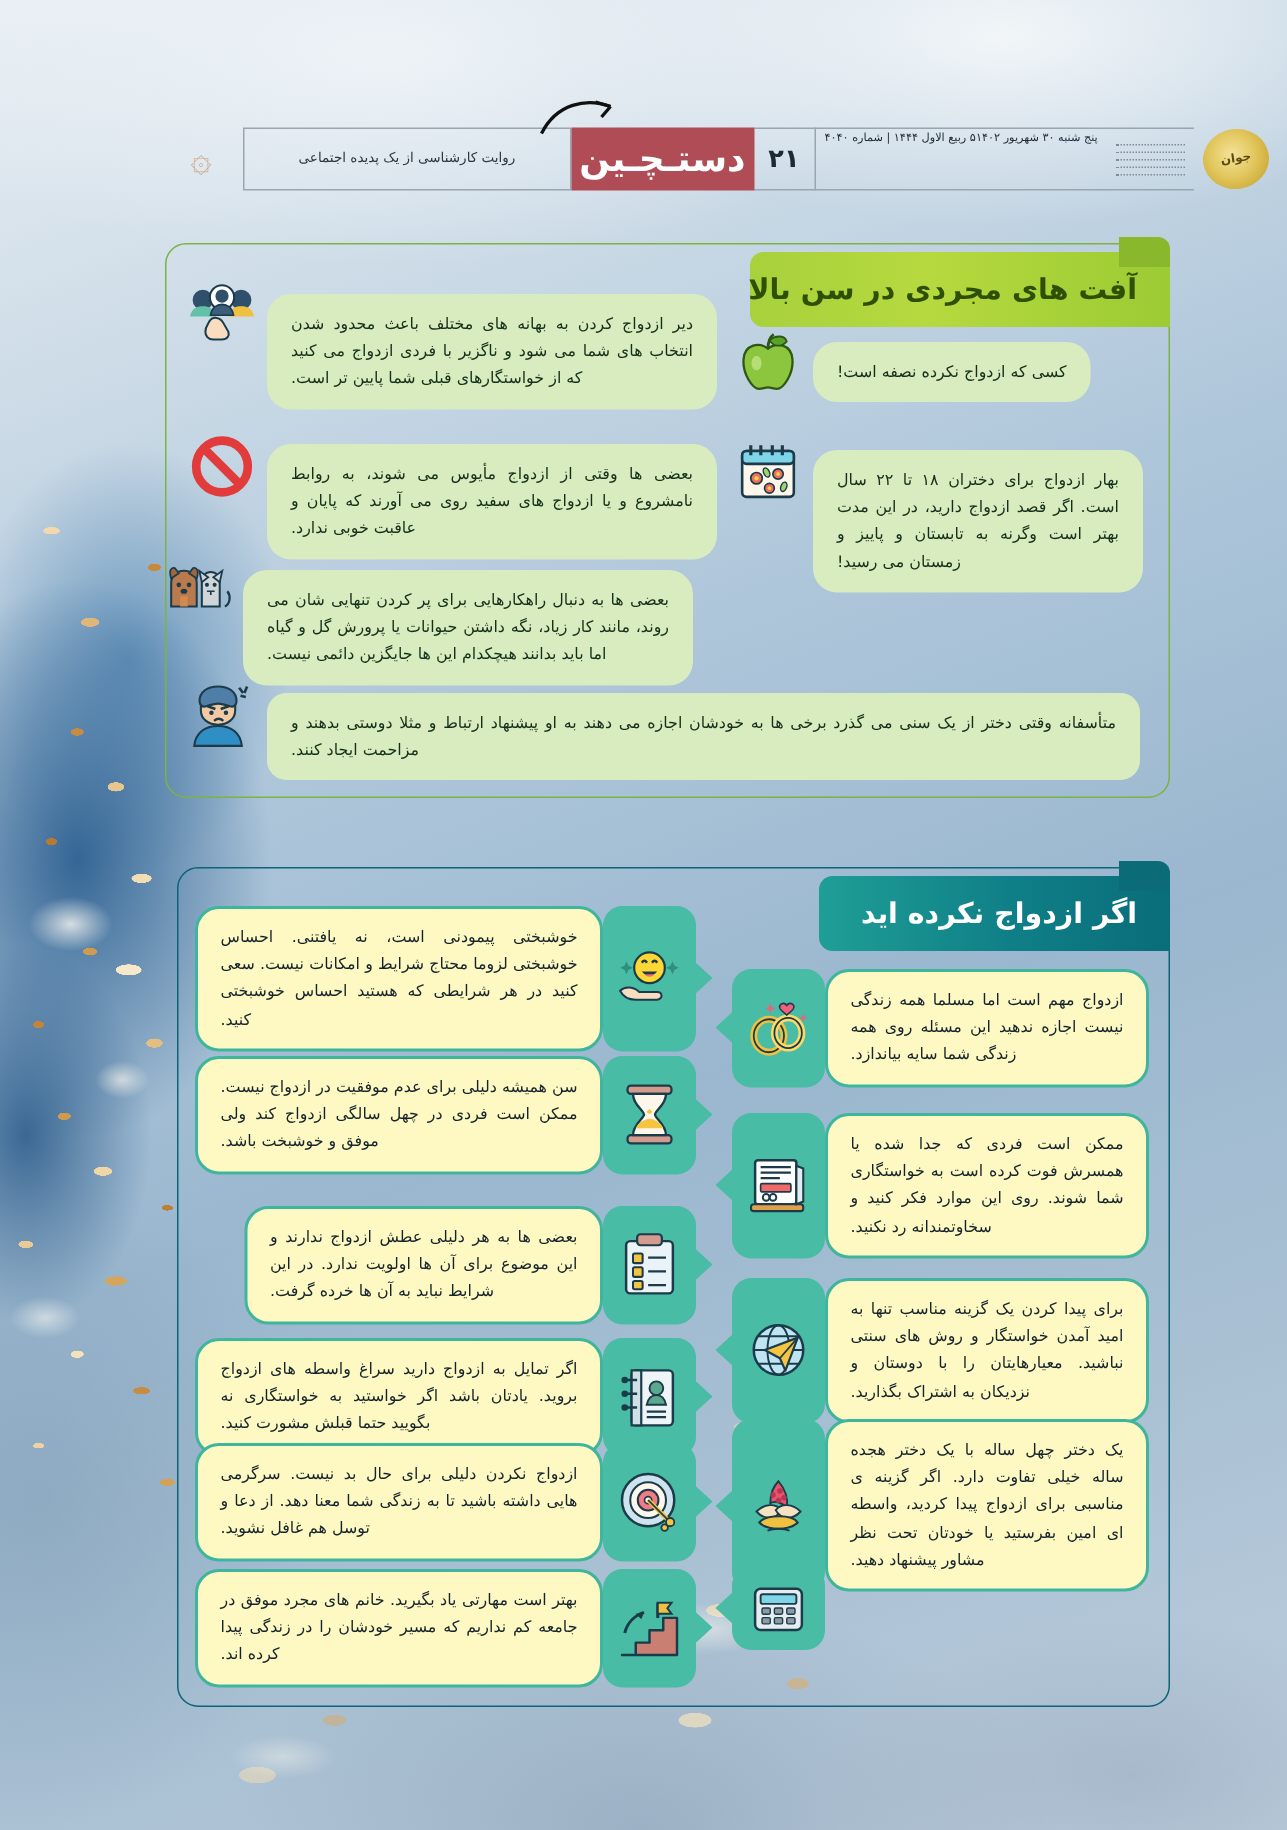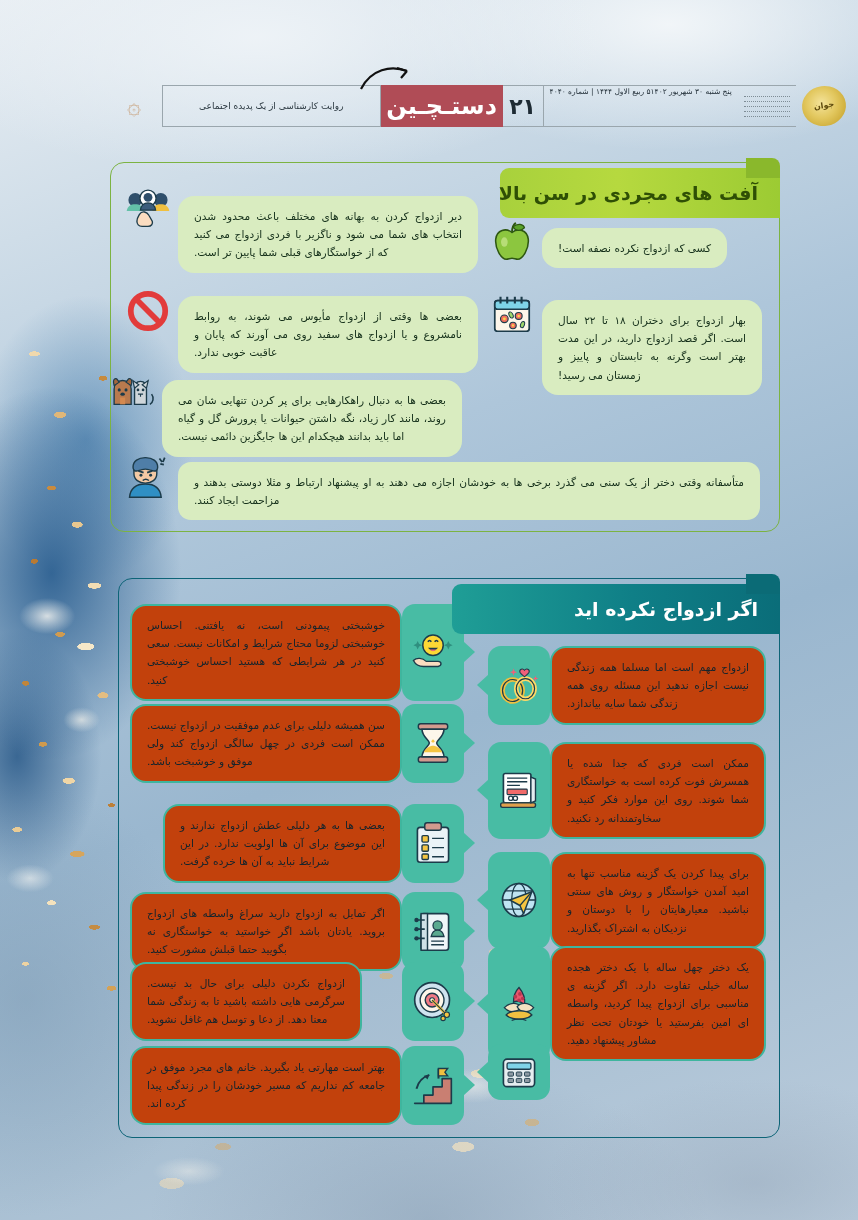--- a/index.html
+++ b/index.html
@@ -146,21 +146,21 @@
     color: #1d2a33;
     font-size: 7.5px;
     line-height: 1.55;
     white-space: nowrap;
   }
   .hdr-page {
     flex: 0 0 40px;
     border-top: 1px solid #9aa6ad;
     border-bottom: 1px solid #9aa6ad;
     display: flex; align-items: center; justify-content: center;
-    font-size: 22px;
+    font-size: 17px;
     color: #1d2a33;
     font-weight: bold;
     letter-spacing: .5px;
   }
   .hdr-brand {
     flex: 0 0 122px;
     background: #b04c56;
     display: flex; align-items: center; justify-content: center;
     color: #fff;
     font-size: 24px;
@@ -249,21 +249,21 @@
     right: -0px;
     top: -10px;
     width: 34px; height: 20px;
     background: #8ab82c;
     border-radius: 0 8px 0 0;
     z-index: -1;
   }
   .ribbon-teal {
     right: 78px;
     top: 584px;
-    width: 328px;
+    width: 234px;
     background: linear-gradient(90deg, #1f9e96 0%, #0f7f87 55%, #0a6d79 100%);
     color: #ffffff;
   }
   .ribbon-teal .rib-tail {
     position: absolute;
     right: 0;
     top: -10px;
     width: 34px; height: 20px;
     background: #0b6b76;
     border-radius: 0 8px 0 0;
@@ -304,21 +304,21 @@
   .b-green .icon-badge {
     width: 60px; height: 54px;
     margin-left: -8px;
     margin-top: -12px;
     z-index: 5;
   }
 
   
   .b-teal { align-items: stretch; }
   .b-teal .txt {
-    background: #c2410c;
+    background: #fef9c3;
     border: 2px solid #3fb59e;
     border-radius: 16px;
     padding: 10px 15px;
     color: #15242c;
     position: relative;
     z-index: 3;
   }
   .b-teal .icon-badge {
     width: 62px;
     background: #48bca4;
@@ -639,21 +639,21 @@
         <circle cx="4" cy="22" r="2.4" fill="#1c3b4a"></circle>
         <circle cx="4" cy="32" r="2.4" fill="#1c3b4a"></circle>
         <circle cx="27" cy="18" r="5" fill="#5aa98f" stroke="#1c3b4a" stroke-width="1.4"></circle>
         <path d="M20 30c1-5 4-7 7-7s6 2 7 7z" fill="#5aa98f" stroke="#1c3b4a" stroke-width="1.4"></path>
         <path d="M20 35h14M20 39h14" stroke="#1c3b4a" stroke-width="1.5"></path>
       </svg>
     </div>
     <div class="txt">اگر تمایل به ازدواج دارید سراغ واسطه های ازدواج بروید. یادتان باشد اگر خواستید به خواستگاری نه بگویید حتما قبلش مشورت کنید.</div>
   </div>
 
-  <div class="bubble b-teal b-teal-r" style="top:962px; left:130px; width:324px;gap:40px;">
+  <div class="bubble b-teal b-teal-r" style="top:962px; left:130px; width:324px;">
     <div class="icon-badge">
       <svg class="ic" viewBox="0 0 48 48">
         <circle cx="23" cy="23" r="19" fill="#cfe3ef" stroke="#1c3b4a" stroke-width="1.8"></circle>
         <circle cx="23" cy="23" r="13" fill="#fdf6ea" stroke="#1c3b4a" stroke-width="1.5"></circle>
         <circle cx="23" cy="23" r="7.5" fill="#f07a85" stroke="#1c3b4a" stroke-width="1.5"></circle>
         <circle cx="23" cy="23" r="2.6" fill="#fdf6ea" stroke="#1c3b4a" stroke-width="1.2"></circle>
         <path d="M23 23l14 14" stroke="#f5c542" stroke-width="3.2"></path>
         <path d="M23 23l14 14" stroke="#1c3b4a" stroke-width="1.1"></path>
         <circle cx="39" cy="39" r="3" fill="#f5c542" stroke="#1c3b4a" stroke-width="1.3"></circle>
         <circle cx="35" cy="43" r="2.4" fill="#f5c542" stroke="#1c3b4a" stroke-width="1.3"></circle>

